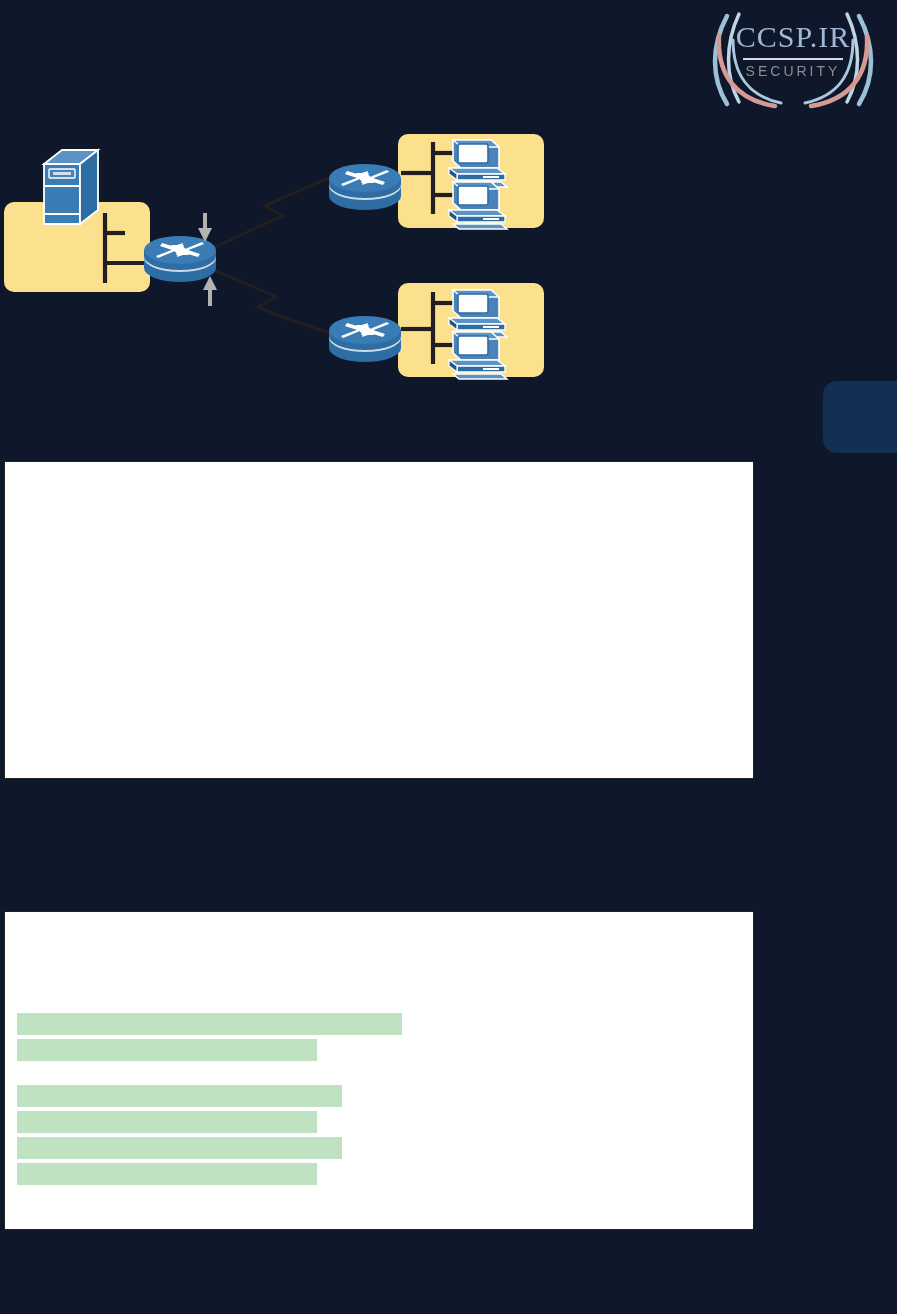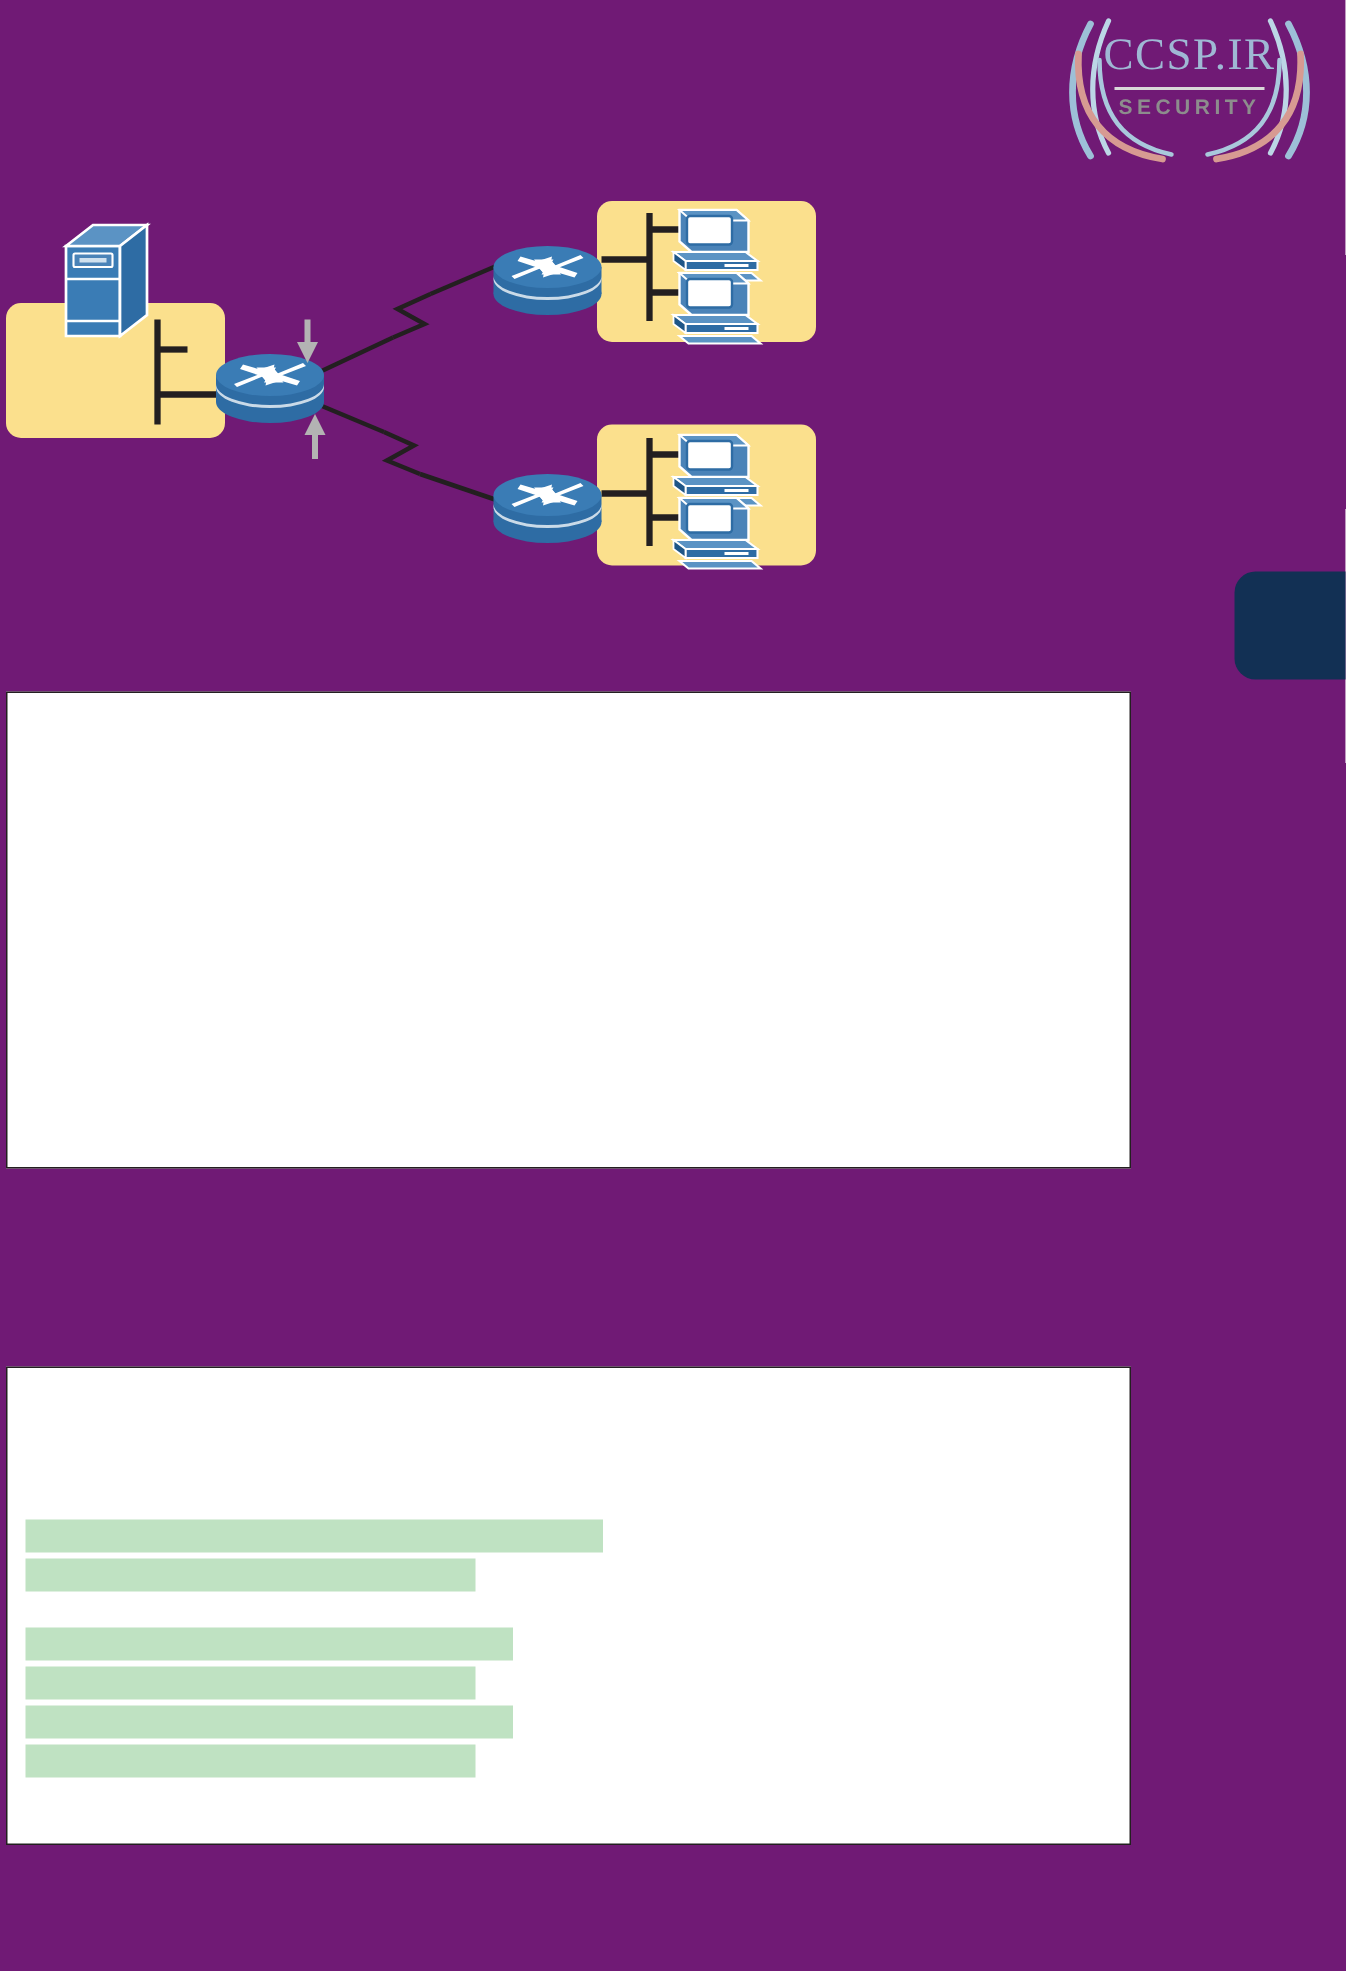--- a/index.html
+++ b/index.html
@@ -1,36 +1,36 @@
 <!DOCTYPE html>
 <html><head>
 <meta charset="utf-8">
 <style>
   html,body{margin:0;padding:0;background:#ffffff;}
   body{
     width:897px;height:1314px;position:relative;overflow:hidden;
     font-family:"Liberation Sans", sans-serif;
   }
-  .page{position:absolute;inset:0;background:#701a75;}
+  .page{position:absolute;inset:0;background:#0f172a;}
 
   
   .logo{position:absolute;left:697px;top:6px;width:192px;height:104px;}
   .logo svg{display:block;width:192px;height:104px;}
   .logo-text{
     position:absolute;left:0;top:14px;width:192px;text-align:center;
     font-family:"Liberation Serif", serif;font-size:30px;letter-spacing:1px;
     color:#9fb8d4;font-weight:400;
   }
   .logo-rule{
     position:absolute;left:46px;top:52px;width:100px;height:2px;background:#d9d9d9;
   }
   .logo-sub{
     position:absolute;left:0;top:57px;width:192px;text-align:center;
     font-family:"Liberation Sans", sans-serif;font-size:14px;letter-spacing:3px;
-    color:#8d8d8d;font-weight:700;
+    color:#8d8d8d;font-weight:400;
   }
 
   
   .edge-tab{
     position:absolute;left:823px;top:381px;width:78px;height:72px;
     background:#123054;border-radius:14px 0 0 14px;
   }
 
   
   .diagram{position:absolute;left:0px;top:120px;width:600px;height:280px;}

